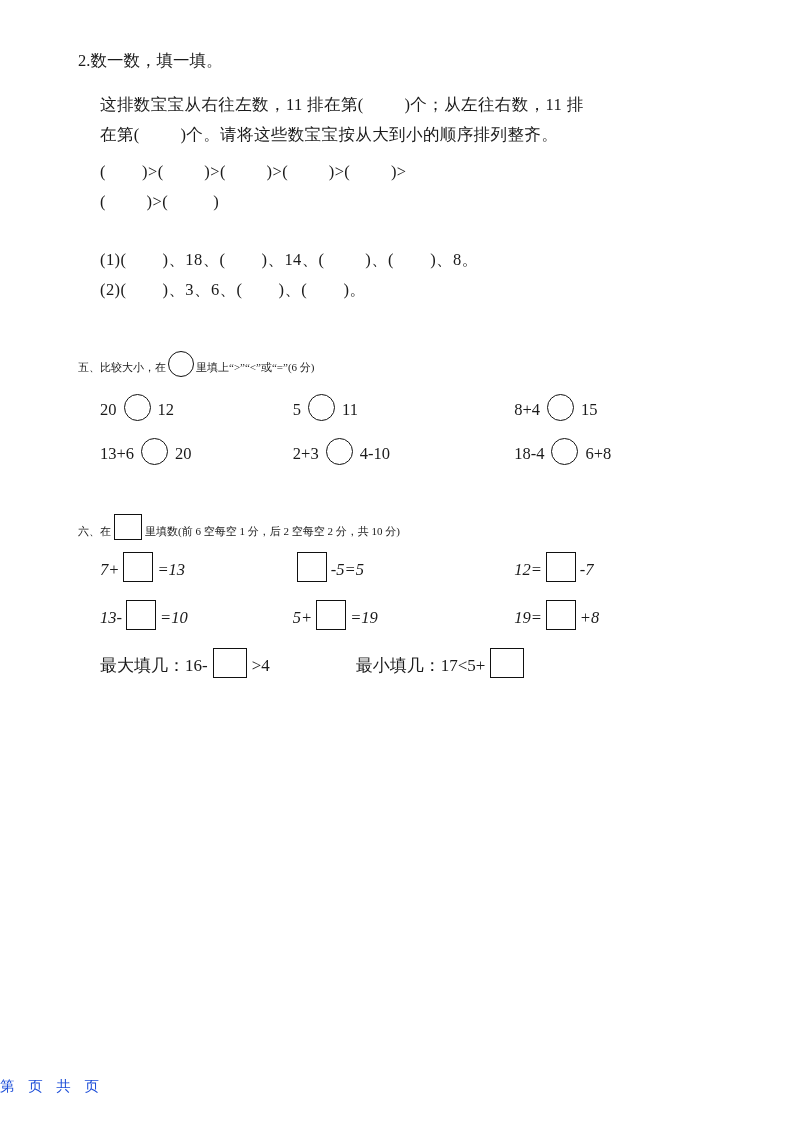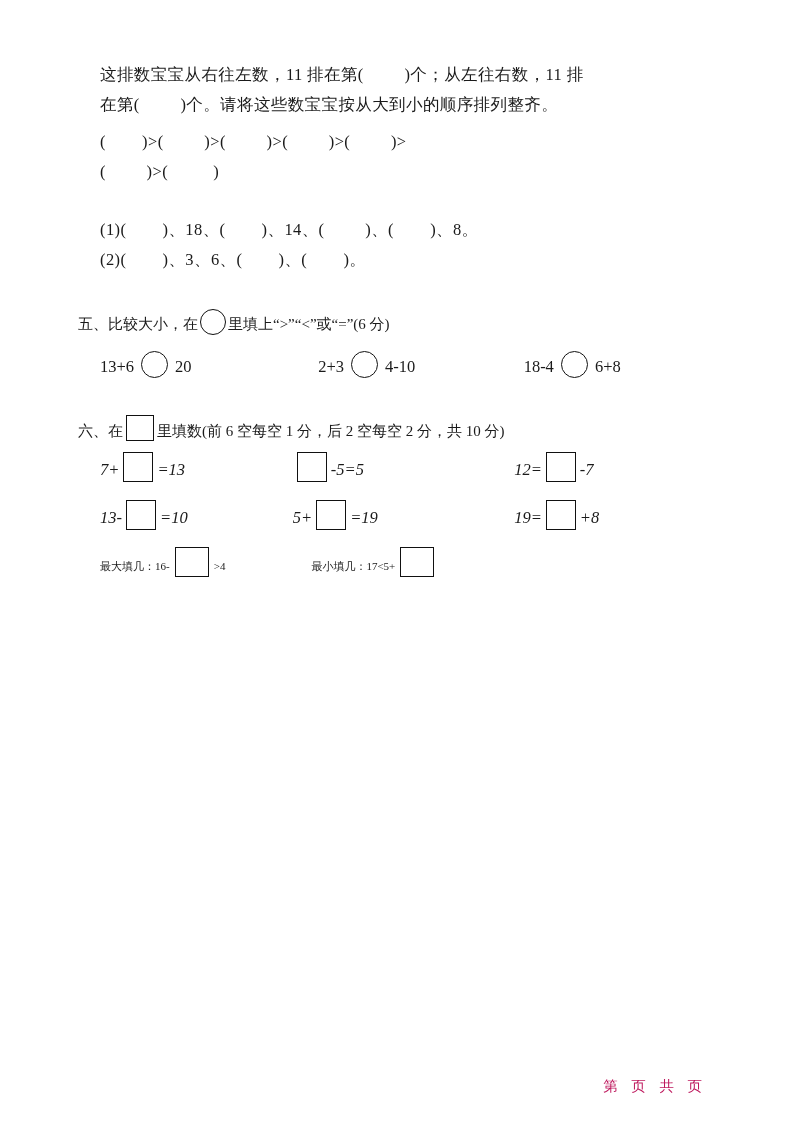--- a/index.html
+++ b/index.html
@@ -99,23 +99,23 @@
     border-collapse: collapse;
     font-style: italic;
   }
   .box-table td {
     font-size: 16.5px;
     line-height: 48px;
     padding: 0;
     white-space: nowrap;
   }
   .sec-head {
-    font-size: 15px;
+    font-size: 11px;
     line-height: 30px;
-    margin-top: 12px;
+    margin-top: 24px;
   }
   .sec-head .inline-circle {
     display: inline-block;
     width: 24px;
     height: 24px;
     border: 1.6px solid #111;
     border-radius: 50%;
     vertical-align: -6px;
     margin: 0 2px;
   }
@@ -125,39 +125,42 @@
     height: 24px;
     border: 1.6px solid #111;
     vertical-align: -5px;
     margin: 0 3px;
   }
   .footer {
     position: absolute;
     left: 0;
     bottom: 26px;
     width: 707px;
-    text-align: right;
+    text-align: left;
     font-size: 14.5px;
     letter-spacing: 5px;
-    color: #be185d;
+    color: #1d4ed8;
   }
   .last-row {
     padding-left: 22px;
-    font-size: 11px;
+    font-size: 17px;
     line-height: 48px;
     white-space: nowrap;
   }
   .last-row .s2 { margin-left: 86px; }
 </style>
 </head>
 <body>
 
 <div class="page">
 
   <div class="blk">
+    <div class="num-head">
+      <span>2.</span><span>数一数，填一填。</span>
+    </div>
     <div class="gap-s"></div>
     <div class="gap-s"></div>
     <div class="line s2-q">这排数宝宝从右往左数，11 排在第(         )个；从左往右数，11 排</div>
     <div class="line s2-q">在第(         )个。请将这些数宝宝按从大到小的顺序排列整齐。</div>
     <div class="gap-s"></div>
     <div class="line s2-q">(        )&gt;(         )&gt;(         )&gt;(         )&gt;(         )&gt;</div>
     <div class="line s2-q">(         )&gt;(          )</div>
   </div>
 
   <div class="gap-m"></div>
@@ -172,20 +175,31 @@
   </div>
 
   <div class="gap-l"></div>
 
   <div class="blk">
     <div class="sec-head">
       <span>五、比较大小，在</span><span class="inline-circle"></span><span>里填上“&gt;”“&lt;”或“=”(6 分)</span>
     </div>
     <table class="cmp-table">
       <tbody>
+          <tr>
+        <td class="cmp-pad" style="width:33%">
+          <span>20</span><span class="o-circle"></span><span>12</span>
+        </td>
+        <td style="width:34%">
+          <span>5</span><span class="o-circle"></span><span>11</span>
+        </td>
+        <td style="width:33%">
+          <span>8+4</span><span class="o-circle"></span><span>15</span>
+        </td>
+      </tr>
       <tr>
         <td class="cmp-pad">
           <span>13+6</span><span class="o-circle"></span><span>20</span>
         </td>
         <td>
           <span>2+3</span><span class="o-circle"></span><span>4-10</span>
         </td>
         <td>
           <span>18-4</span><span class="o-circle"></span><span>6+8</span>
         </td>

